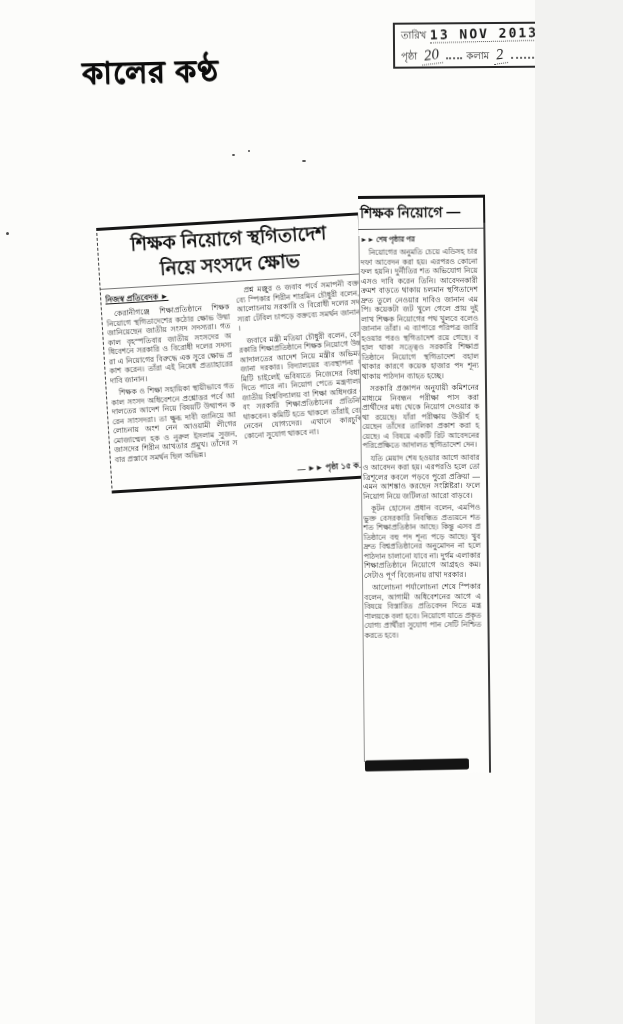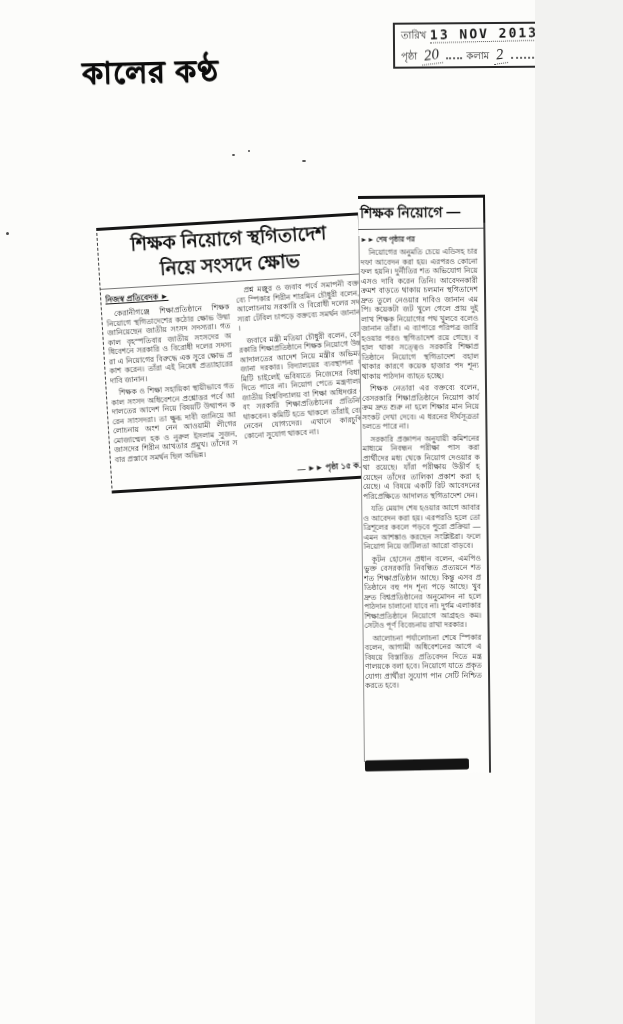--- a/index.html
+++ b/index.html
@@ -172,21 +172,20 @@
     <div class="cont-marker">— ►► পৃষ্ঠা ১৫ ক. ৪</div>
   </div>
 
   <div class="clip-right newsprint">
     <div class="r-heading-box">
       <span class="r-heading">শিক্ষক নিয়োগে —</span>
     </div>
     <div class="cont-from">►► শেষ পৃষ্ঠার পর</div>
     <div class="r-body">
       <p>নিয়োগের অনুমতি চেয়ে এডিসহ চার দফা আবেদন করা হয়। এরপরও কোনো ফল হয়নি। দুর্নীতির শত অভিযোগ নিয়ে এসও দাবি করেন তিনি। আবেদনকারী ক্রমশ বাড়তে থাকায় চলমান স্থগিতাদেশ দ্রুত তুলে নেওয়ার দাবিও জানান এমপি। কয়েকটা জট খুলে গেলে প্রায় দুই লাখ শিক্ষক নিয়োগের পথ খুলবে বলেও জানান তাঁরা। এ ব্যাপারে পরিপত্র জারি হওয়ার পরও স্থগিতাদেশ রয়ে গেছে। বহাল থাকা সত্ত্বেও সরকারি শিক্ষাপ্রতিষ্ঠানে নিয়োগে স্থগিতাদেশ বহাল থাকার কারণে কয়েক হাজার পদ শূন্য থাকায় পাঠদান ব্যাহত হচ্ছে।</p>
-      <p>শিক্ষক নেতারা এর বক্তব্যে বলেন, বেসরকারি শিক্ষাপ্রতিষ্ঠানে নিয়োগ কার্যক্রম দ্রুত শুরু না হলে শিক্ষার মান নিয়ে সংকট দেখা দেবে। এ ধরনের দীর্ঘসূত্রতা চলতে পারে না।</p>
       <p>সরকারি প্রজ্ঞাপন অনুযায়ী কমিশনের মাধ্যমে নিবন্ধন পরীক্ষা পাস করা প্রার্থীদের মধ্য থেকে নিয়োগ দেওয়ার কথা রয়েছে। যাঁরা পরীক্ষায় উত্তীর্ণ হয়েছেন তাঁদের তালিকা প্রকাশ করা হয়েছে। এ বিষয়ে একটি রিট আবেদনের পরিপ্রেক্ষিতে আদালত স্থগিতাদেশ দেন।</p>
       <p>যতি মেয়াদ শেষ হওয়ার আগে আবারও আবেদন করা হয়। এরপরওি হলে তো ত্রিশূলের কবলে পড়বে পুরো প্রক্রিয়া — এমন আশঙ্কাও করছেন সংশ্লিষ্টরা। ফলে নিয়োগ নিয়ে জটিলতা আরো বাড়বে।</p>
       <p>কূটন হোসেন প্রধান বলেন, এমপিওভুক্ত বেসরকারি নিবন্ধিত প্রত্যয়নে শত শত শিক্ষাপ্রতিষ্ঠান আছে। কিন্তু এসব প্রতিষ্ঠানে বহু পদ শূন্য পড়ে আছে। খুব দ্রুত বিশ্বপ্রতিষ্ঠানের অনুমোদন না হলে পাঠদান চালানো যাবে না। দুর্গম এলাকার শিক্ষাপ্রতিষ্ঠানে নিয়োগে আগ্রহও কম। সেটাও পূর্ণ বিবেচনায় রাখা দরকার।</p>
       <p>আলোচনা পর্যালোচনা শেষে স্পিকার বলেন, আগামী অধিবেশনের আগে এ বিষয়ে বিস্তারিত প্রতিবেদন দিতে মন্ত্রণালয়কে বলা হবে। নিয়োগে যাতে প্রকৃত যোগ্য প্রার্থীরা সুযোগ পান সেটি নিশ্চিত করতে হবে।</p>
     </div>
     <div class="left-edge"></div>
     <div class="right-edge"></div>
     <div class="bottom-bar"></div>
   </div>
 

